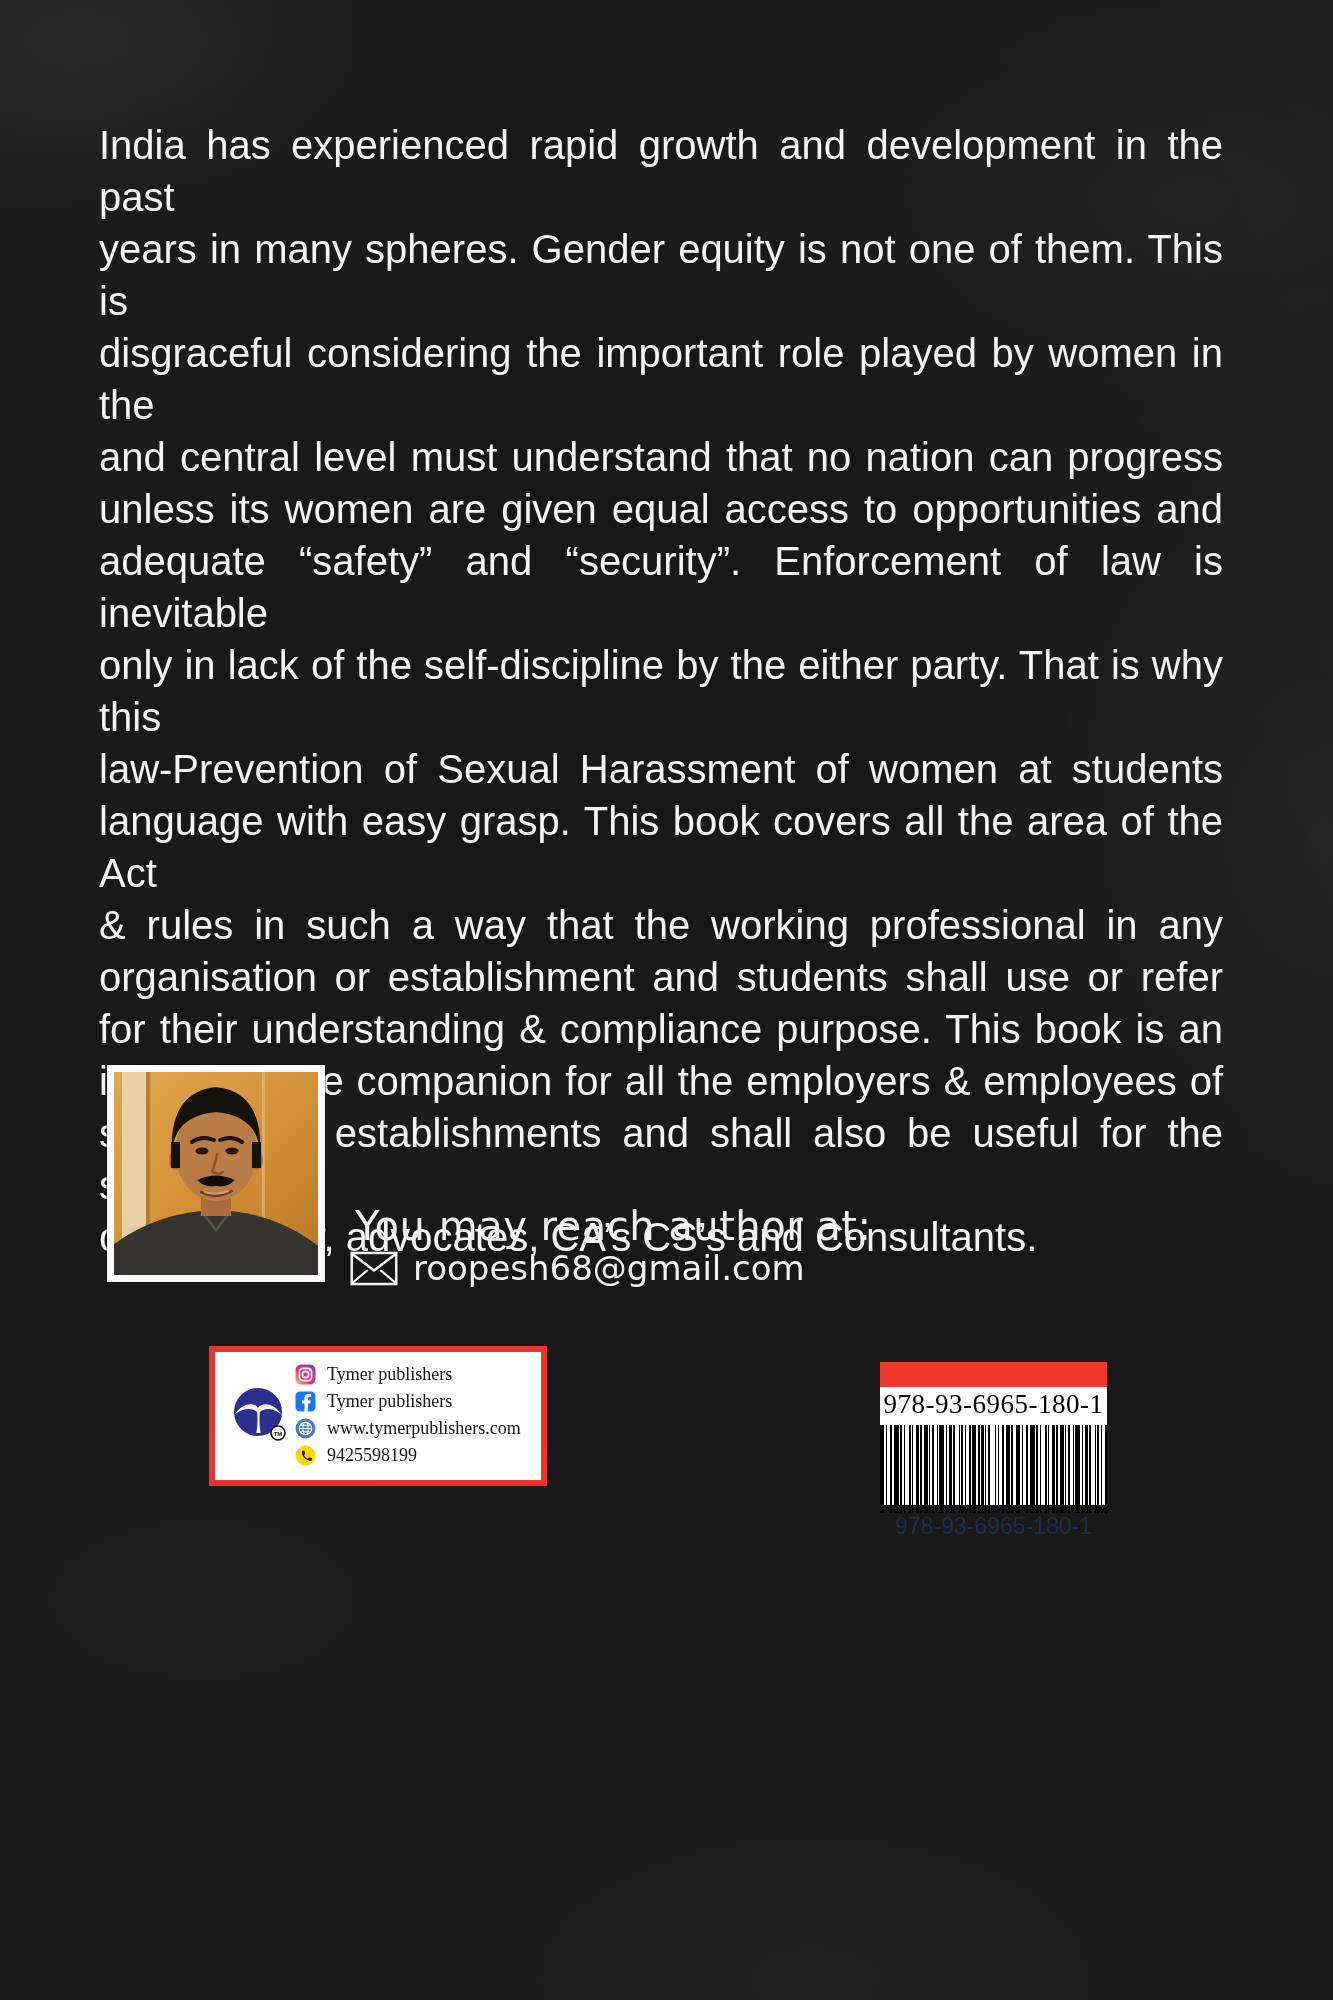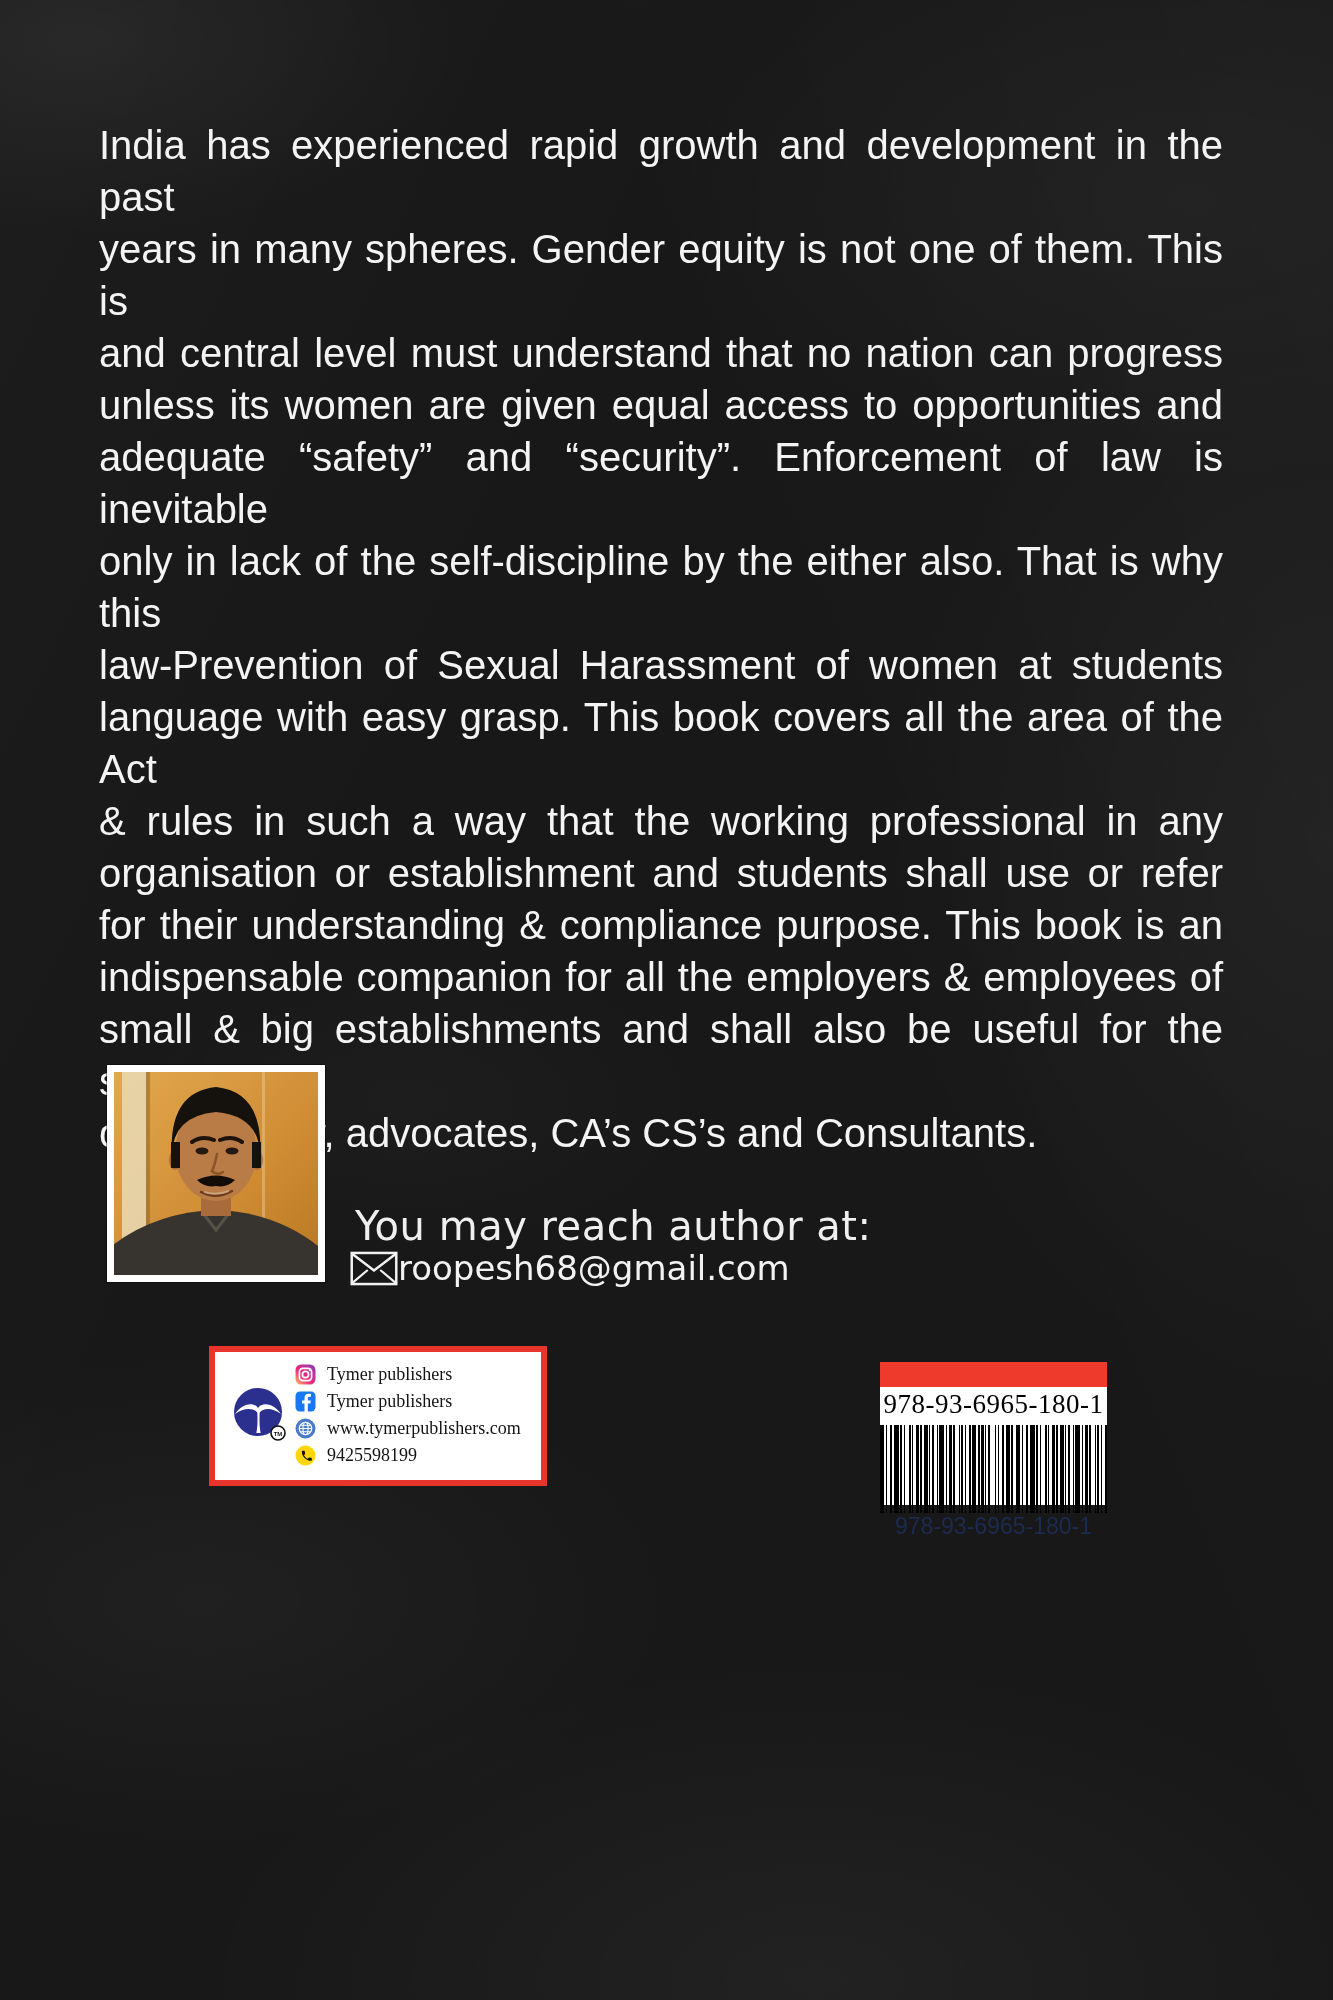--- a/index.html
+++ b/index.html
@@ -31,21 +31,21 @@
     position:absolute;left:107px;top:1065px;width:204px;height:203px;
     background:#fff;padding:7px;box-shadow:0 0 0 1px rgba(0,0,0,.4);
   }
   .photo-frame svg{display:block;}
   .reach-label{
     position:absolute;left:355px;top:1203px;
     color:#efefef;font-size:40px;letter-spacing:.5px;
     font-family:"DejaVu Sans",sans-serif;
   }
   .email-row{
-    position:absolute;left:350px;top:1248px;display:flex;align-items:center;
+    position:absolute;left:350px;top:1248px;display:flex;align-items:center;gap:15px;
     color:#f2f2f2;font-size:34px;font-family:"DejaVu Sans",sans-serif;
   }
   
   .publisher-card{
     position:absolute;left:209px;top:1346px;width:338px;height:140px;
     box-sizing:border-box;border:6px solid #e8352b;background:#fff;
   }
   .pub-logo{position:absolute;left:16px;top:34px;width:62px;height:62px;}
   .pub-rows{position:absolute;left:80px;top:9px;}
   .pub-row{display:flex;align-items:center;height:27px;}
@@ -72,24 +72,25 @@
   }
 </style>
 </head>
 <body>
 
 <div class="cover">
 
   <div class="synopsis">
       <div class="syn-line">India has experienced rapid growth and development in the past</div>
       <div class="syn-line">years in many spheres. Gender equity is not one of them. This is</div>
+      <div class="syn-line">disgraceful considering the important role played by women in the</div>
       <div class="syn-line">and central level must understand that no nation can progress</div>
       <div class="syn-line">unless its women are given equal access to opportunities and</div>
       <div class="syn-line">adequate “safety” and “security”. Enforcement of law is inevitable</div>
-      <div class="syn-line">only in lack of the self-discipline by the either also. That is why this</div>
+      <div class="syn-line">only in lack of the self-discipline by the either party. That is why this</div>
       <div class="syn-line">law-Prevention of Sexual Harassment of women at students</div>
       <div class="syn-line">language with easy grasp. This book covers all the area of the Act</div>
       <div class="syn-line">&amp; rules in such a way that the working professional in any</div>
       <div class="syn-line">organisation or establishment and students shall use or refer</div>
       <div class="syn-line">for their understanding &amp; compliance purpose. This book is an</div>
       <div class="syn-line">indispensable companion for all the employers &amp; employees of</div>
       <div class="syn-line">small &amp; big establishments and shall also be useful for the students</div>
       <div class="syn-line last">of labour law, advocates, CA’s CS’s and Consultants.</div>
     </div>
 

